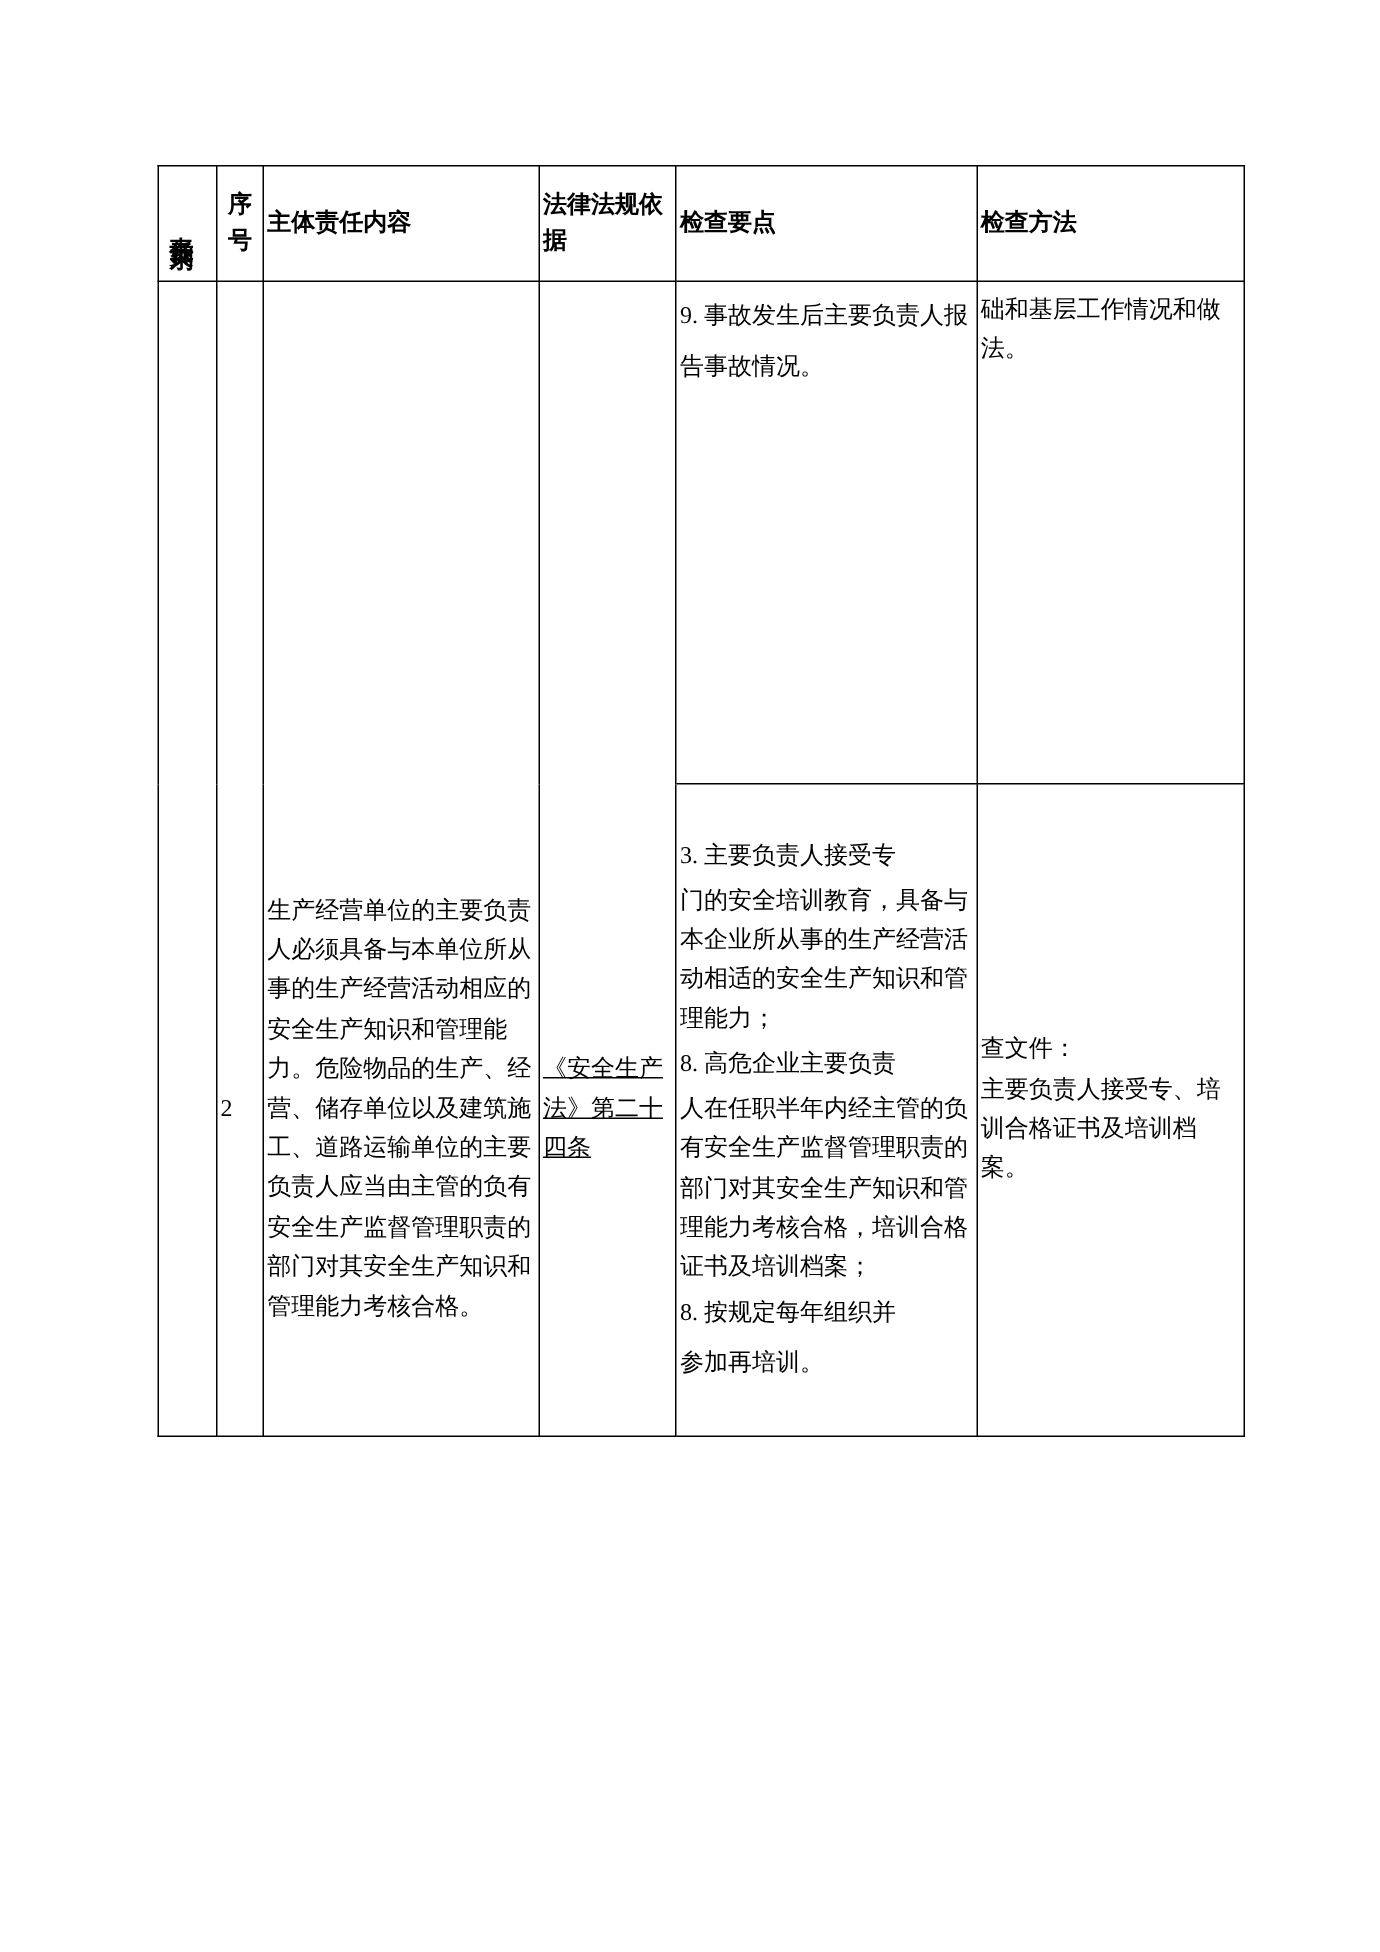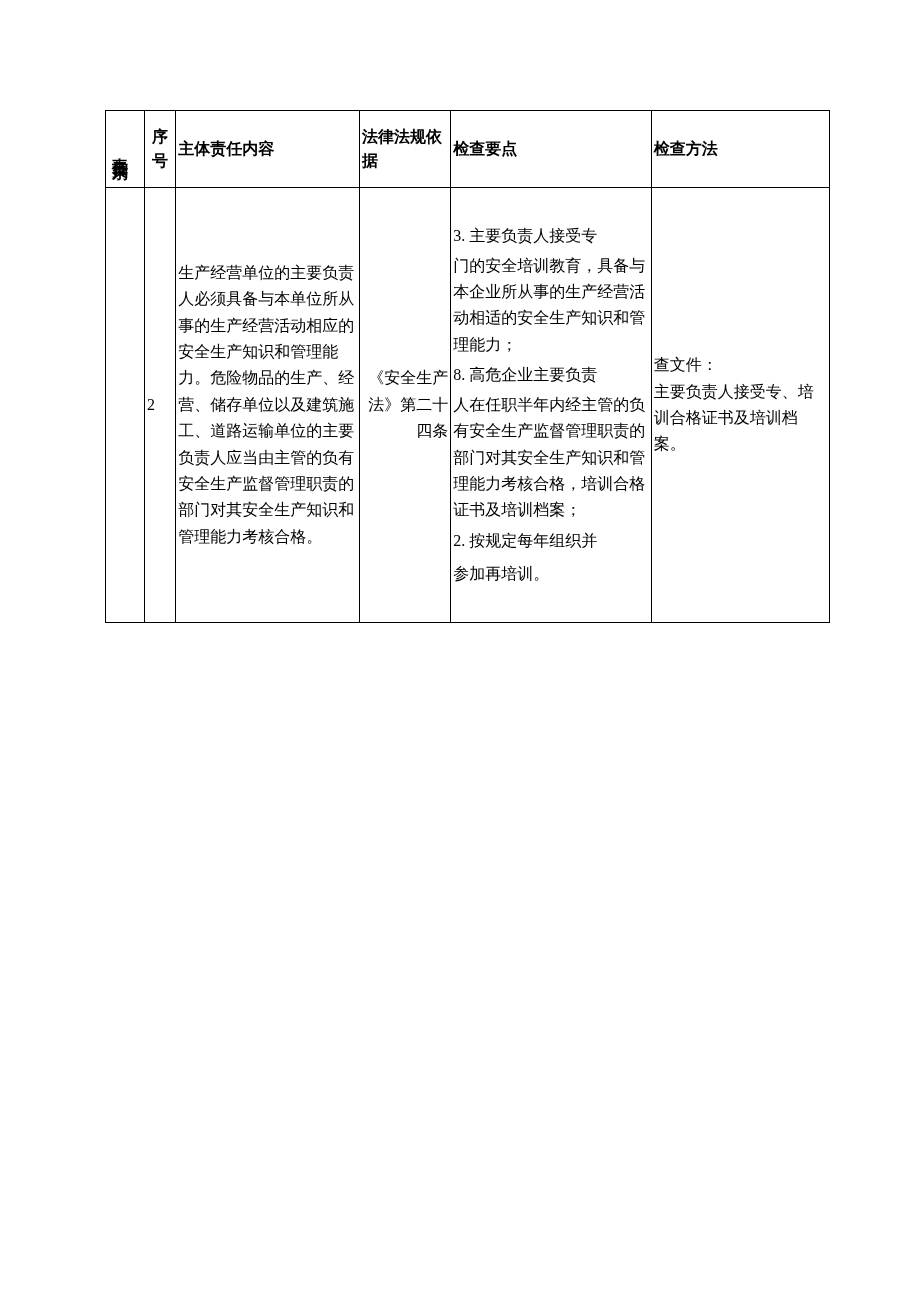--- a/index.html
+++ b/index.html
@@ -98,35 +98,47 @@
       <tr>
     <th class="col-category header-cell">
       <div class="vertical-text">责任类别</div>
     </th>
     <th class="col-seq header-cell">序号</th>
     <th class="col-content header-cell">主体责任内容</th>
     <th class="col-basis header-cell" style="text-align:left;">法律法规依据</th>
     <th class="col-points header-cell">检查要点</th>
     <th class="col-method header-cell">检查方法</th>
   </tr>
+  <tr class="tall-row">
+    <td class="no-bottom-border"></td>
+    <td class="no-bottom-border"></td>
+    <td class="no-bottom-border"></td>
+    <td class="no-bottom-border"></td>
+    <td>
+      <div class="spaced-para">9. 事故发生后主要负责人报告事故情况。</div>
+    </td>
+    <td>
+      <div class="normal-para">础和基层工作情况和做法。</div>
+    </td>
+  </tr>
   <tr class="content-row">
     <td class="no-top-border"></td>
     <td class="no-top-border">2</td>
     <td class="no-top-border">
       <div class="normal-para">生产经营单位的主要负责人必须具备与本单位所从事的生产经营活动相应的安全生产知识和管理能力。危险物品的生产、经营、储存单位以及建筑施工、道路运输单位的主要负责人应当由主管的负有安全生产监督管理职责的部门对其安全生产知识和管理能力考核合格。</div>
     </td>
-    <td class="no-top-border" style="text-align:right;">
+    <td class="no-top-border" style="text-align:left;text-decoration:underline;">
       <div class="normal-para">《安全生产法》第二十四条</div>
     </td>
     <td>
       <div class="spaced-para">3. 主要负责人接受专</div>
       <div class="normal-para">门的安全培训教育，具备与本企业所从事的生产经营活动相适的安全生产知识和管理能力；</div>
       <div class="spaced-para">8. 高危企业主要负责</div>
       <div class="normal-para">人在任职半年内经主管的负有安全生产监督管理职责的部门对其安全生产知识和管理能力考核合格，培训合格证书及培训档案；</div>
-      <div class="spaced-para">2. 按规定每年组织并</div>
+      <div class="spaced-para">8. 按规定每年组织并</div>
       <div class="spaced-para">参加再培训。</div>
     </td>
     <td>
       <div class="normal-para" style="white-space:pre-line;">查文件：
 主要负责人接受专、培训合格证书及培训档案。</div>
     </td>
   </tr>
 </tbody>
   </table>
 

